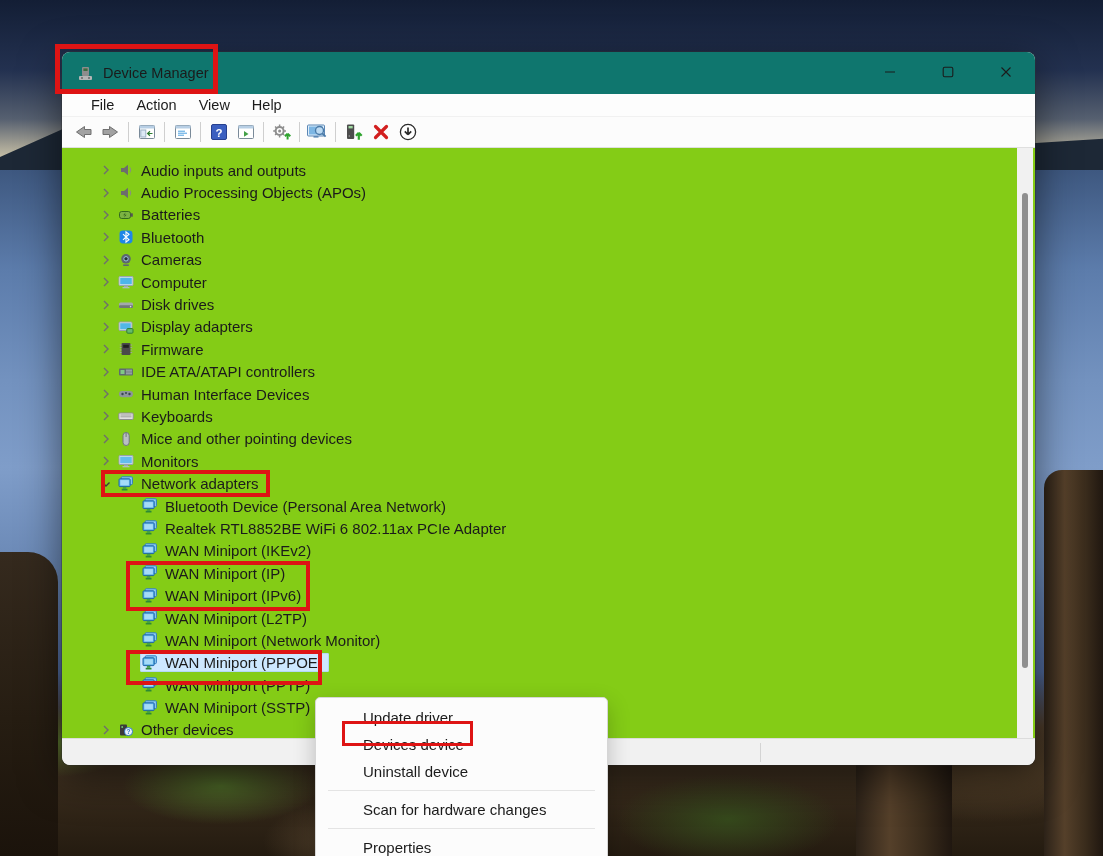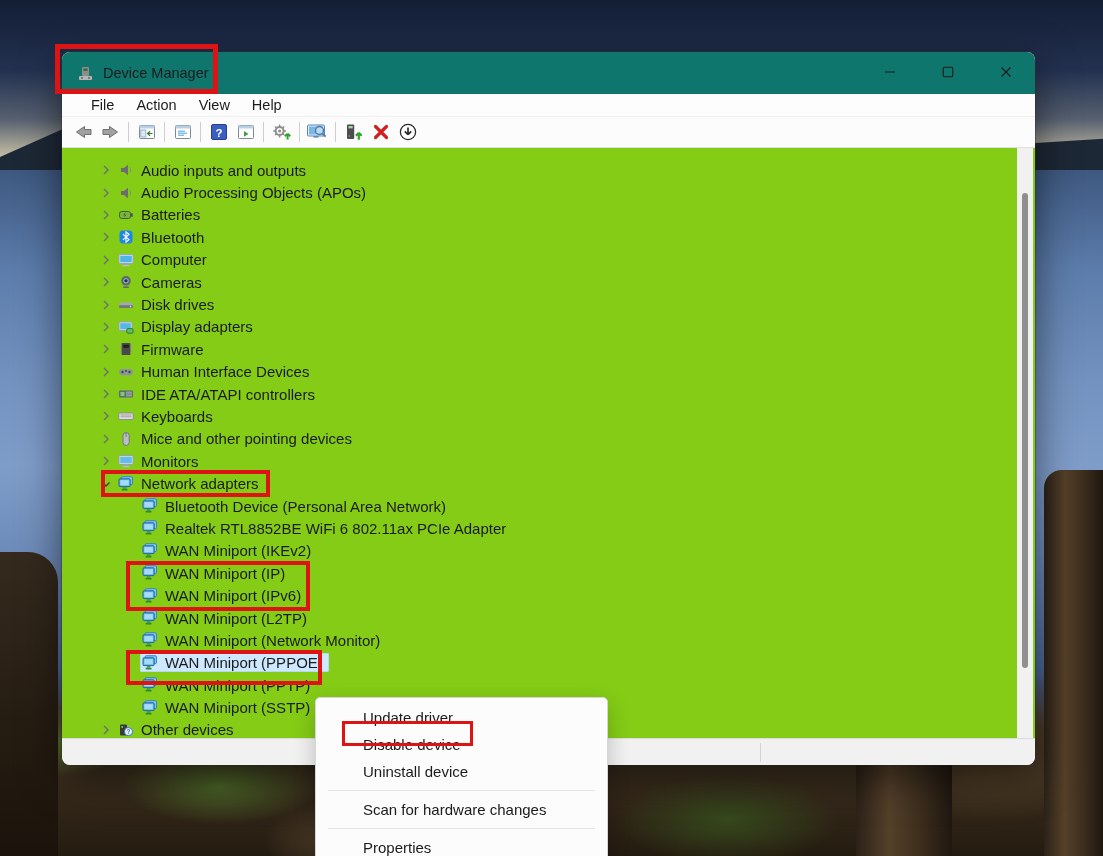--- a/index.html
+++ b/index.html
@@ -312,55 +312,55 @@
         </div>
         <div class="tree-row lvl0">
           <span class="chev icon">
             <svg width="12" height="12" viewBox="0 0 12 12">
               <path d="M4 2l4 4-4 4" fill="none" stroke="#6e6e6e" stroke-width="1.4"></path>
             </svg>
           </span>
           <span class="row-content">
             <span class="icon dev">
               <svg width="16" height="16" viewBox="0 0 16 16">
+                <circle cx="8" cy="6.8" r="4.8" fill="#5c6770"></circle>
+                <circle cx="8" cy="6.8" r="2.2" fill="#263238" stroke="#9fc6e8"></circle>
+                <path d="M5.2 13.2h5.6" stroke="#5c6770" stroke-width="1.6"></path>
+              </svg>
+            </span>
+            <span class="lbl">Cameras</span>
+          </span>
+        </div>
+        <div class="tree-row lvl0">
+          <span class="chev icon">
+            <svg width="12" height="12" viewBox="0 0 12 12">
+              <path d="M4 2l4 4-4 4" fill="none" stroke="#6e6e6e" stroke-width="1.4"></path>
+            </svg>
+          </span>
+          <span class="row-content">
+            <span class="icon dev">
+              <svg width="16" height="16" viewBox="0 0 16 16">
                 <rect x="1" y="2.5" width="14" height="9" rx="1" fill="#e3e7ea" stroke="#9aa7b0"></rect>
                 <rect x="2.2" y="3.7" width="11.6" height="6.6" fill="#4db6e8"></rect>
                 <rect x="6" y="11.5" width="4" height="1.6" fill="#9aa7b0"></rect>
                 <rect x="4.5" y="13.1" width="7" height="1.2" fill="#b6c0c6"></rect>
               </svg>
             </span>
             <span class="lbl">Computer</span>
           </span>
         </div>
         <div class="tree-row lvl0">
           <span class="chev icon">
             <svg width="12" height="12" viewBox="0 0 12 12">
               <path d="M4 2l4 4-4 4" fill="none" stroke="#6e6e6e" stroke-width="1.4"></path>
             </svg>
           </span>
           <span class="row-content">
             <span class="icon dev">
               <svg width="16" height="16" viewBox="0 0 16 16">
-                <circle cx="8" cy="6.8" r="4.8" fill="#5c6770"></circle>
-                <circle cx="8" cy="6.8" r="2.2" fill="#263238" stroke="#9fc6e8"></circle>
-                <path d="M5.2 13.2h5.6" stroke="#5c6770" stroke-width="1.6"></path>
-              </svg>
-            </span>
-            <span class="lbl">Cameras</span>
-          </span>
-        </div>
-        <div class="tree-row lvl0">
-          <span class="chev icon">
-            <svg width="12" height="12" viewBox="0 0 12 12">
-              <path d="M4 2l4 4-4 4" fill="none" stroke="#6e6e6e" stroke-width="1.4"></path>
-            </svg>
-          </span>
-          <span class="row-content">
-            <span class="icon dev">
-              <svg width="16" height="16" viewBox="0 0 16 16">
                 <rect x="1" y="5.5" width="14" height="5.5" rx="1.5" fill="#a3a9ad"></rect>
                 <rect x="1" y="8.2" width="14" height="2.8" rx="1" fill="#70767a"></rect>
                 <circle cx="12.6" cy="9.6" r="0.8" fill="#d7dde1"></circle>
               </svg>
             </span>
             <span class="lbl">Disk drives</span>
           </span>
         </div>
         <div class="tree-row lvl0">
           <span class="chev icon">
@@ -387,55 +387,55 @@
           </span>
           <span class="row-content">
             <span class="icon dev">
               <svg width="16" height="16" viewBox="0 0 16 16">
                 <rect x="3.5" y="2" width="9" height="12" rx="1" fill="#4a4a4a"></rect>
                 <path d="M1.8 4h1.7M1.8 6.5h1.7M1.8 9h1.7M1.8 11.5h1.7M12.5 4h1.7M12.5 6.5h1.7M12.5 9h1.7M12.5 11.5h1.7" stroke="#9e9e9e"></path>
                 <rect x="5.2" y="3.8" width="5.6" height="3" fill="#212121"></rect>
               </svg>
             </span>
             <span class="lbl">Firmware</span>
+          </span>
+        </div>
+        <div class="tree-row lvl0">
+          <span class="chev icon">
+            <svg width="12" height="12" viewBox="0 0 12 12">
+              <path d="M4 2l4 4-4 4" fill="none" stroke="#6e6e6e" stroke-width="1.4"></path>
+            </svg>
+          </span>
+          <span class="row-content">
+            <span class="icon dev">
+              <svg width="16" height="16" viewBox="0 0 16 16">
+                <rect x="1" y="4.5" width="14" height="7" rx="1" fill="#5f6a70"></rect>
+                <rect x="2.5" y="6" width="4" height="4" fill="#81c784"></rect>
+                <path d="M8 6.2h6M8 8h6M8 9.8h6" stroke="#aab4ba"></path>
+              </svg>
+            </span>
+            <span class="lbl">IDE ATA/ATAPI controllers</span>
           </span>
         </div>
         <div class="tree-row lvl0">
           <span class="chev icon">
             <svg width="12" height="12" viewBox="0 0 12 12">
               <path d="M4 2l4 4-4 4" fill="none" stroke="#6e6e6e" stroke-width="1.4"></path>
             </svg>
           </span>
           <span class="row-content">
             <span class="icon dev">
               <svg width="16" height="16" viewBox="0 0 16 16">
                 <rect x="1" y="5" width="14" height="6.2" rx="3.1" fill="#8d959b"></rect>
                 <circle cx="4.5" cy="8" r="1.2" fill="#37474f"></circle>
                 <circle cx="11.5" cy="8" r="1.2" fill="#37474f"></circle>
                 <path d="M7 7h2M8 6v2" stroke="#37474f"></path>
               </svg>
             </span>
             <span class="lbl">Human Interface Devices</span>
-          </span>
-        </div>
-        <div class="tree-row lvl0">
-          <span class="chev icon">
-            <svg width="12" height="12" viewBox="0 0 12 12">
-              <path d="M4 2l4 4-4 4" fill="none" stroke="#6e6e6e" stroke-width="1.4"></path>
-            </svg>
-          </span>
-          <span class="row-content">
-            <span class="icon dev">
-              <svg width="16" height="16" viewBox="0 0 16 16">
-                <rect x="1" y="4.5" width="14" height="7" rx="1" fill="#5f6a70"></rect>
-                <rect x="2.5" y="6" width="4" height="4" fill="#81c784"></rect>
-                <path d="M8 6.2h6M8 8h6M8 9.8h6" stroke="#aab4ba"></path>
-              </svg>
-            </span>
-            <span class="lbl">IDE ATA/ATAPI controllers</span>
           </span>
         </div>
         <div class="tree-row lvl0">
           <span class="chev icon">
             <svg width="12" height="12" viewBox="0 0 12 12">
               <path d="M4 2l4 4-4 4" fill="none" stroke="#6e6e6e" stroke-width="1.4"></path>
             </svg>
           </span>
           <span class="row-content">
             <span class="icon dev">
@@ -664,21 +664,21 @@
     </div>
 
     <div class="statusbar">
       <div class="status-div"></div>
     </div>
   </div>
 </div>
 
 <div class="context-menu">
     <div class="menu-item">Update driver</div>
-    <div class="menu-item">Disable device</div>
+    <div class="menu-item">Devices device</div>
     <div class="menu-item">Uninstall device</div>
     <div class="menu-sep"></div>
     <div class="menu-item">Scan for hardware changes</div>
     <div class="menu-sep"></div>
     <div class="menu-item">Properties</div>
   </div>
 
 <div class="anno a-title" style="border-color: rgb(222, 20, 20);"></div>
 <div class="anno a-network" style="border-color: rgb(222, 20, 20);"></div>
 <div class="anno a-wanip" style="border-color: rgb(222, 20, 20);"></div>

